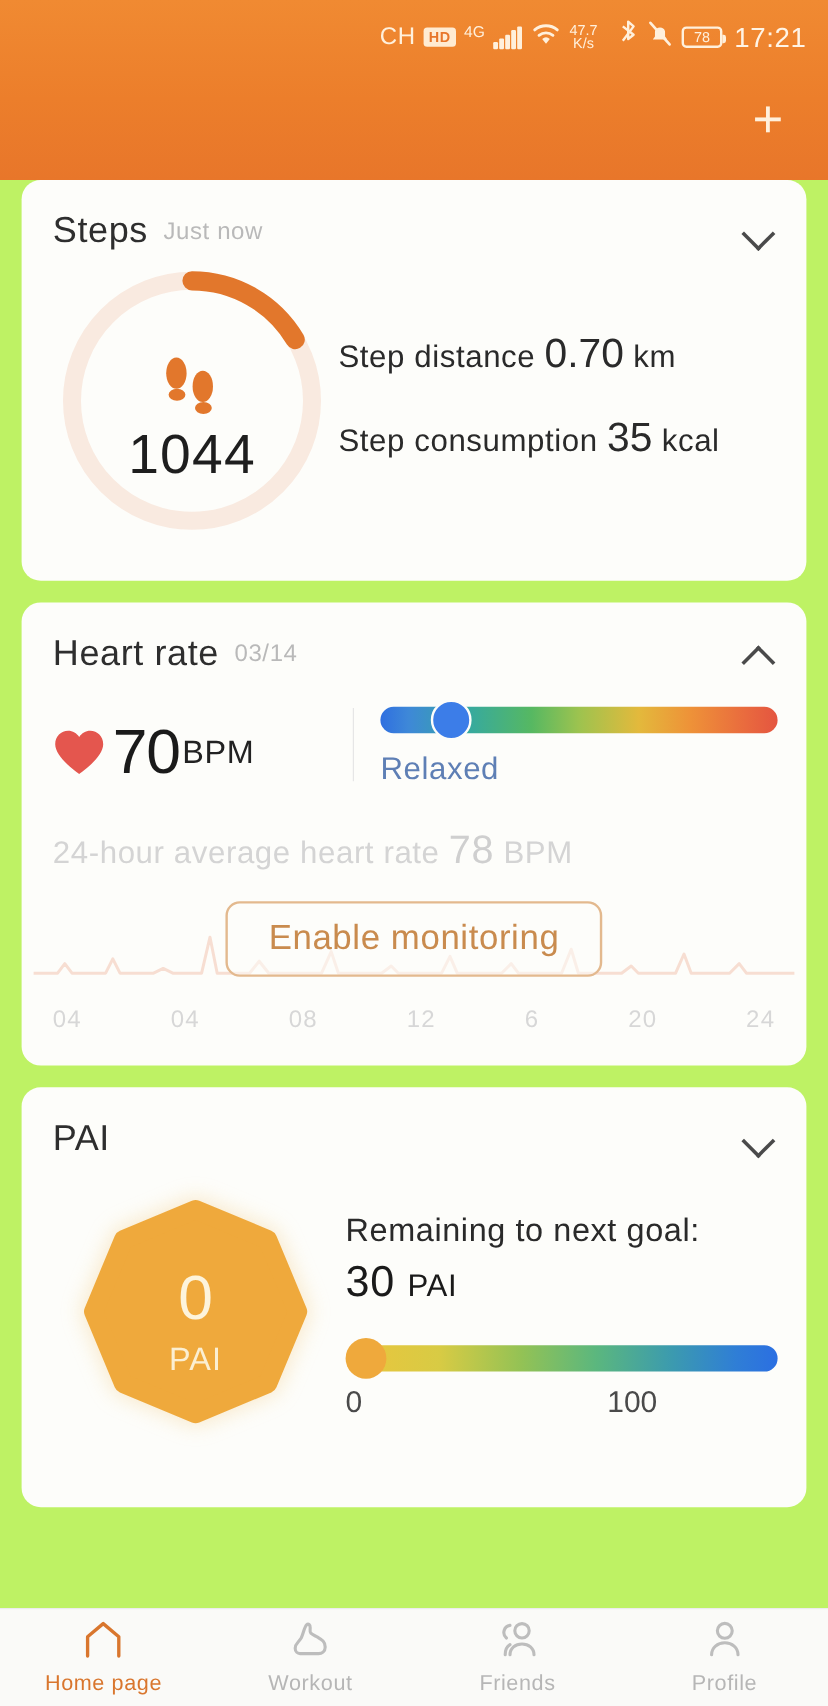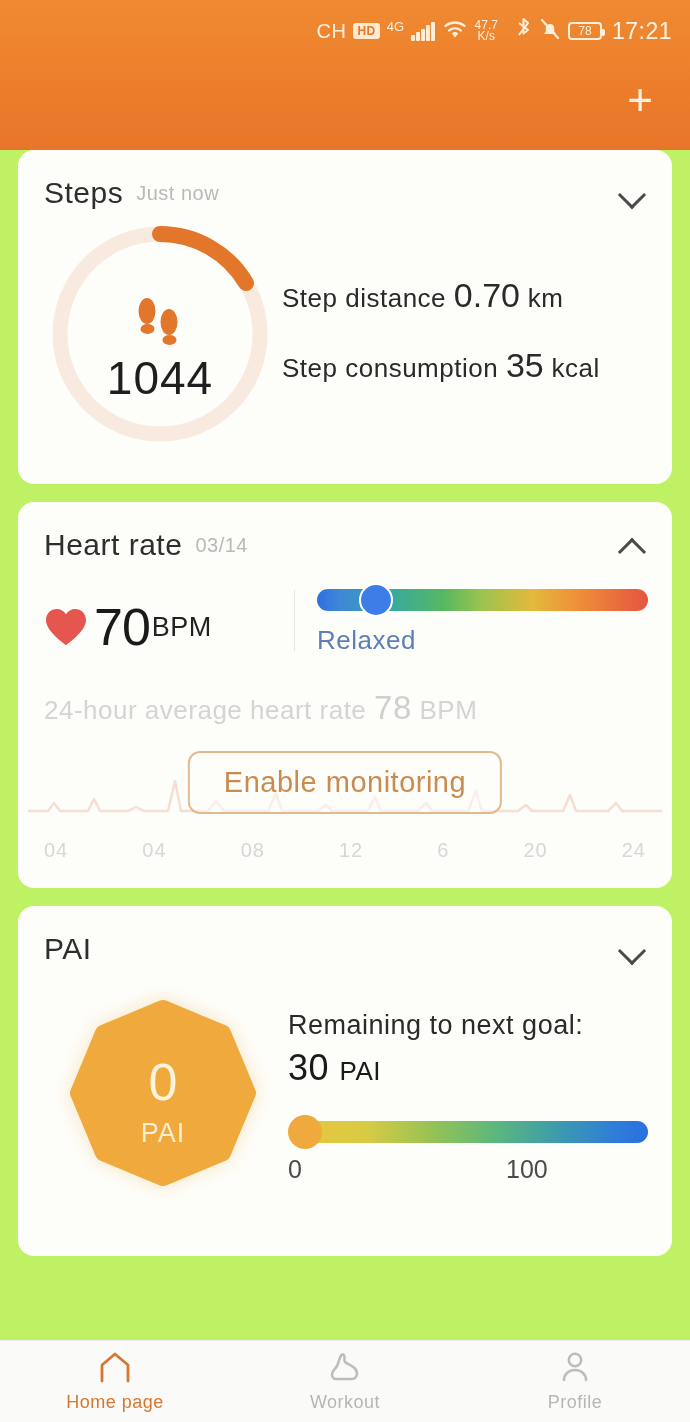--- a/index.html
+++ b/index.html
@@ -377,20 +377,30 @@
   <div class="nav-item">
     <span>
       <svg width="36" height="32" viewBox="0 0 36 32">
           <path d="M9 28c-2 0-4-1.5-4-4.5 0-4 3-5 5-8.5C12 11 12.5 6 14.5 4c1.5-1.5 3 0 3 2.5 0 2-.5 3.5.5 4.5 1.5 1.5 3.5 2 6 3.5 3 1.8 6 3.5 6 8 0 4-3 5.5-5.5 5.5H9z" stroke="#BDBDBD" stroke-width="2.6" fill="none" stroke-linejoin="round"></path>
         </svg>
     </span>
     <span class="nav-label">Workout</span>
   </div>
   <div class="nav-item">
     <span>
+      <svg width="38" height="32" viewBox="0 0 38 32">
+          <circle cx="23" cy="9" r="6" stroke="#BDBDBD" stroke-width="2.6" fill="none"></circle>
+          <path d="M13 29c0-5.5 4.5-9 10-9s10 3.5 10 9" stroke="#BDBDBD" stroke-width="2.6" fill="none" stroke-linecap="round"></path>
+          <path d="M13 4.5A6 6 0 0010 15M9 29c0-4 1.5-7 4-8.5" stroke="#BDBDBD" stroke-width="2.6" fill="none" stroke-linecap="round"></path>
+        </svg>
+    </span>
+    <span class="nav-label">Friends</span>
+  </div>
+  <div class="nav-item">
+    <span>
       <svg width="34" height="32" viewBox="0 0 34 32">
           <circle cx="17" cy="9" r="6.2" stroke="#BDBDBD" stroke-width="2.6" fill="none"></circle>
           <path d="M6 29c0-6 5-10 11-10s11 4 11 10" stroke="#BDBDBD" stroke-width="2.6" fill="none" stroke-linecap="round"></path>
         </svg>
     </span>
     <span class="nav-label">Profile</span>
   </div>
 </div>
 
 </body></html>

